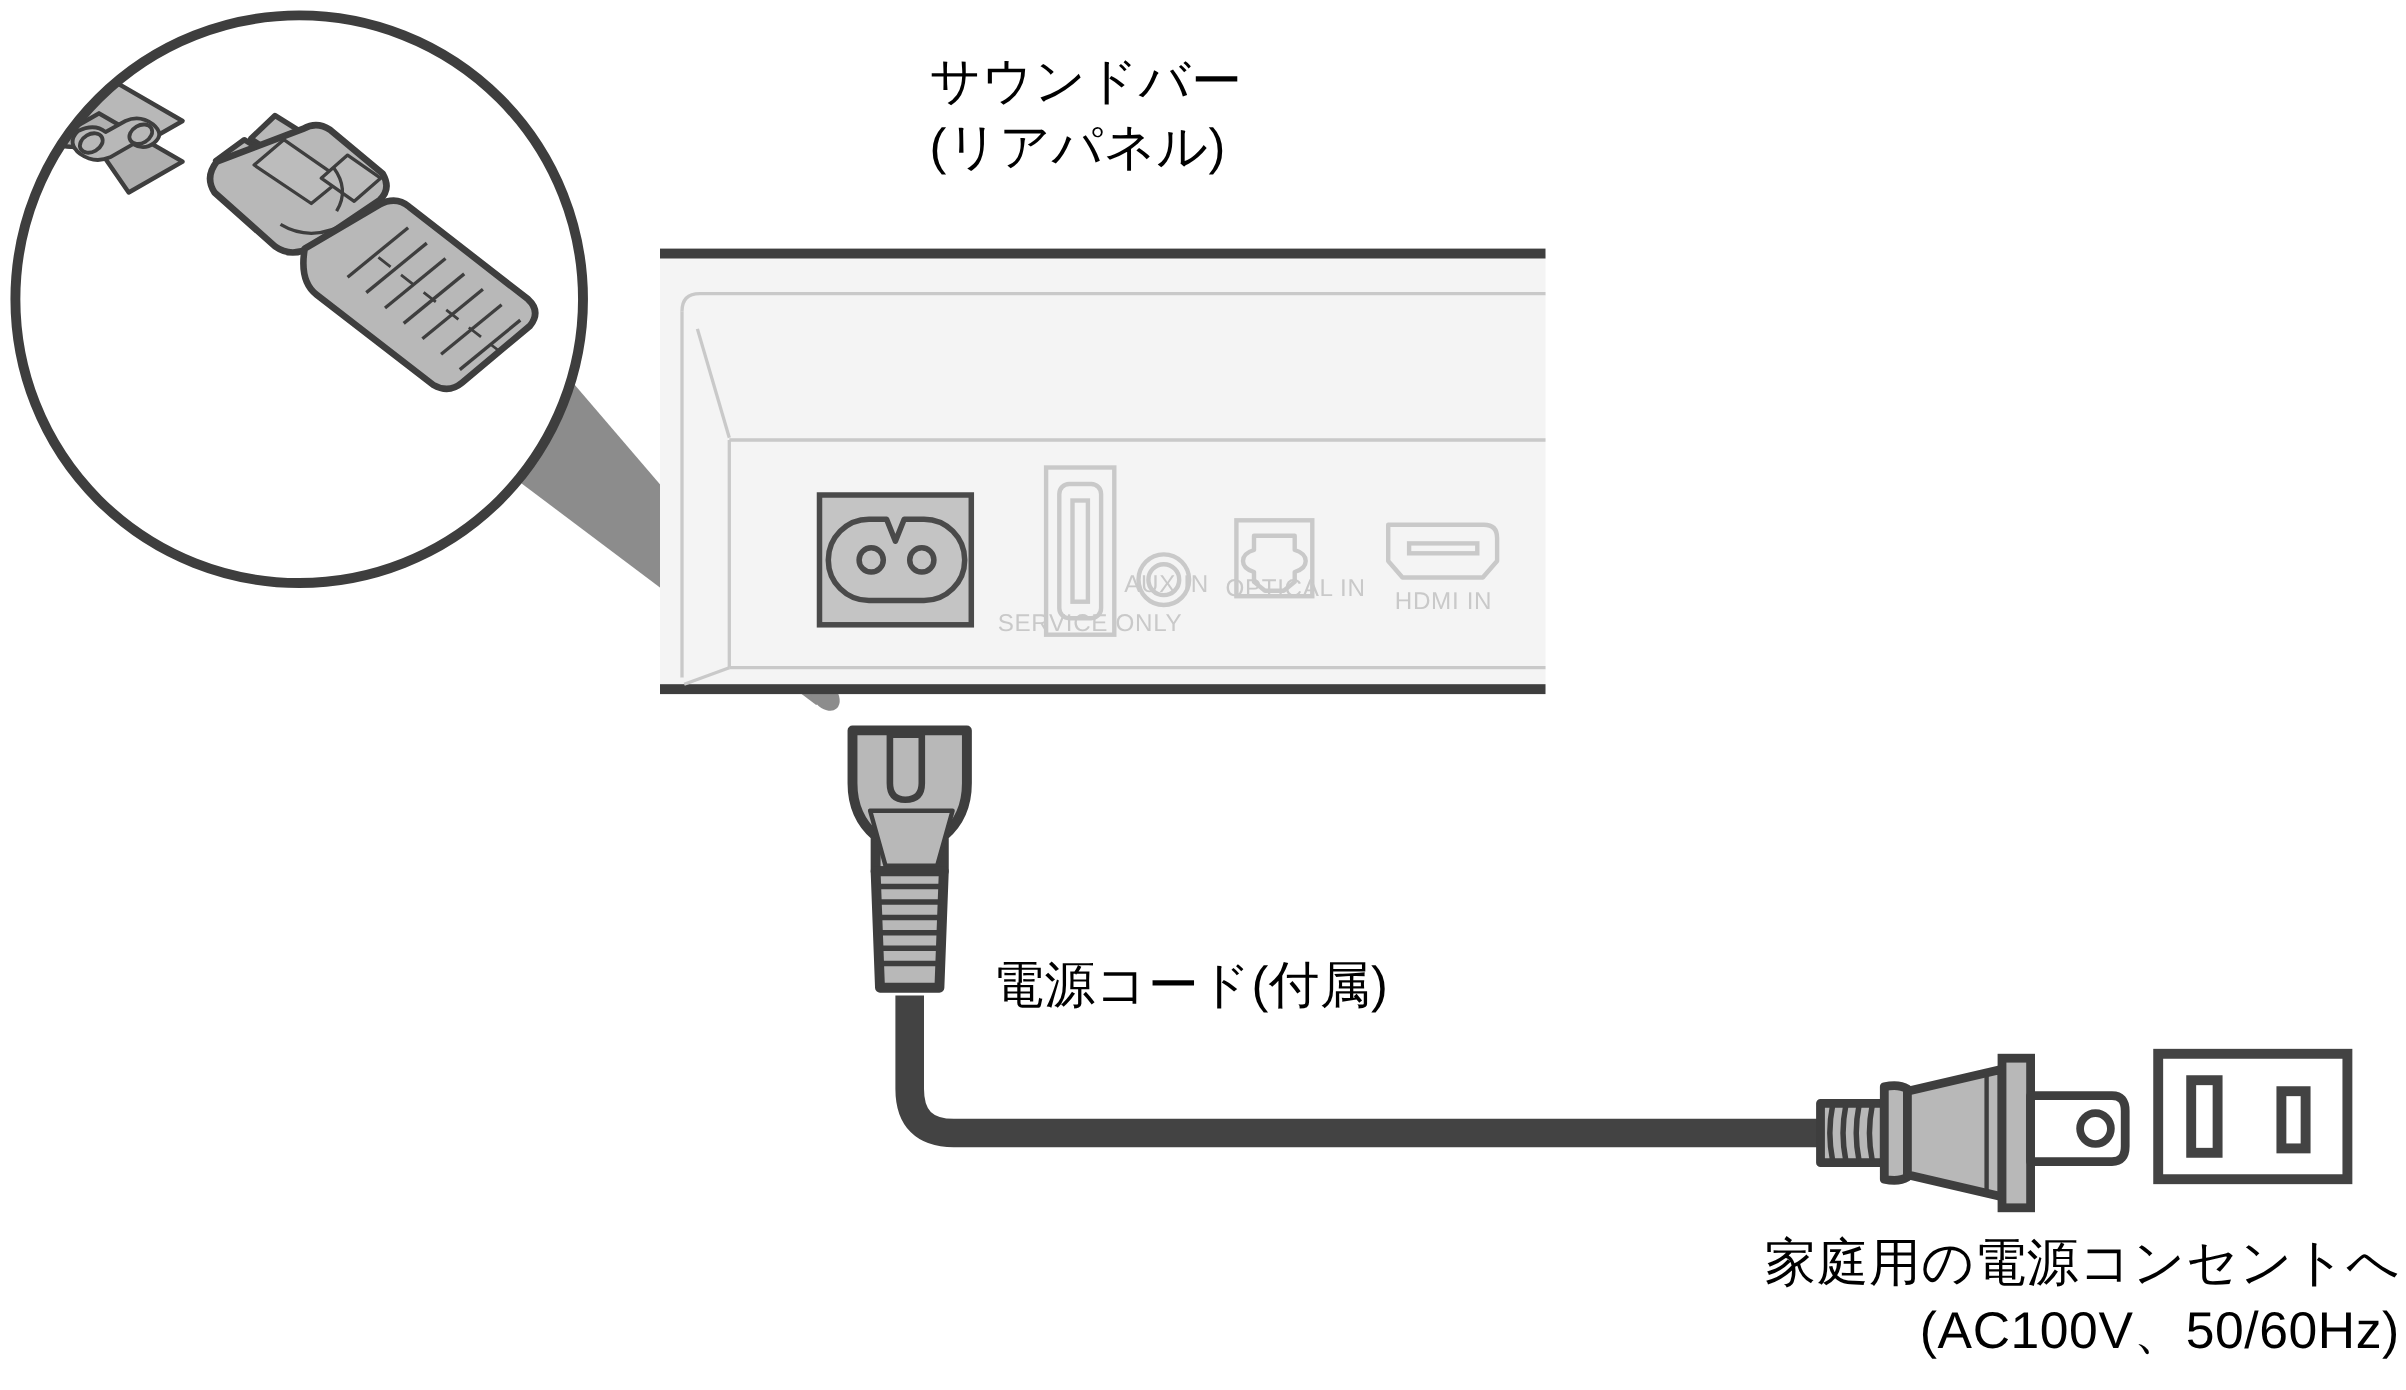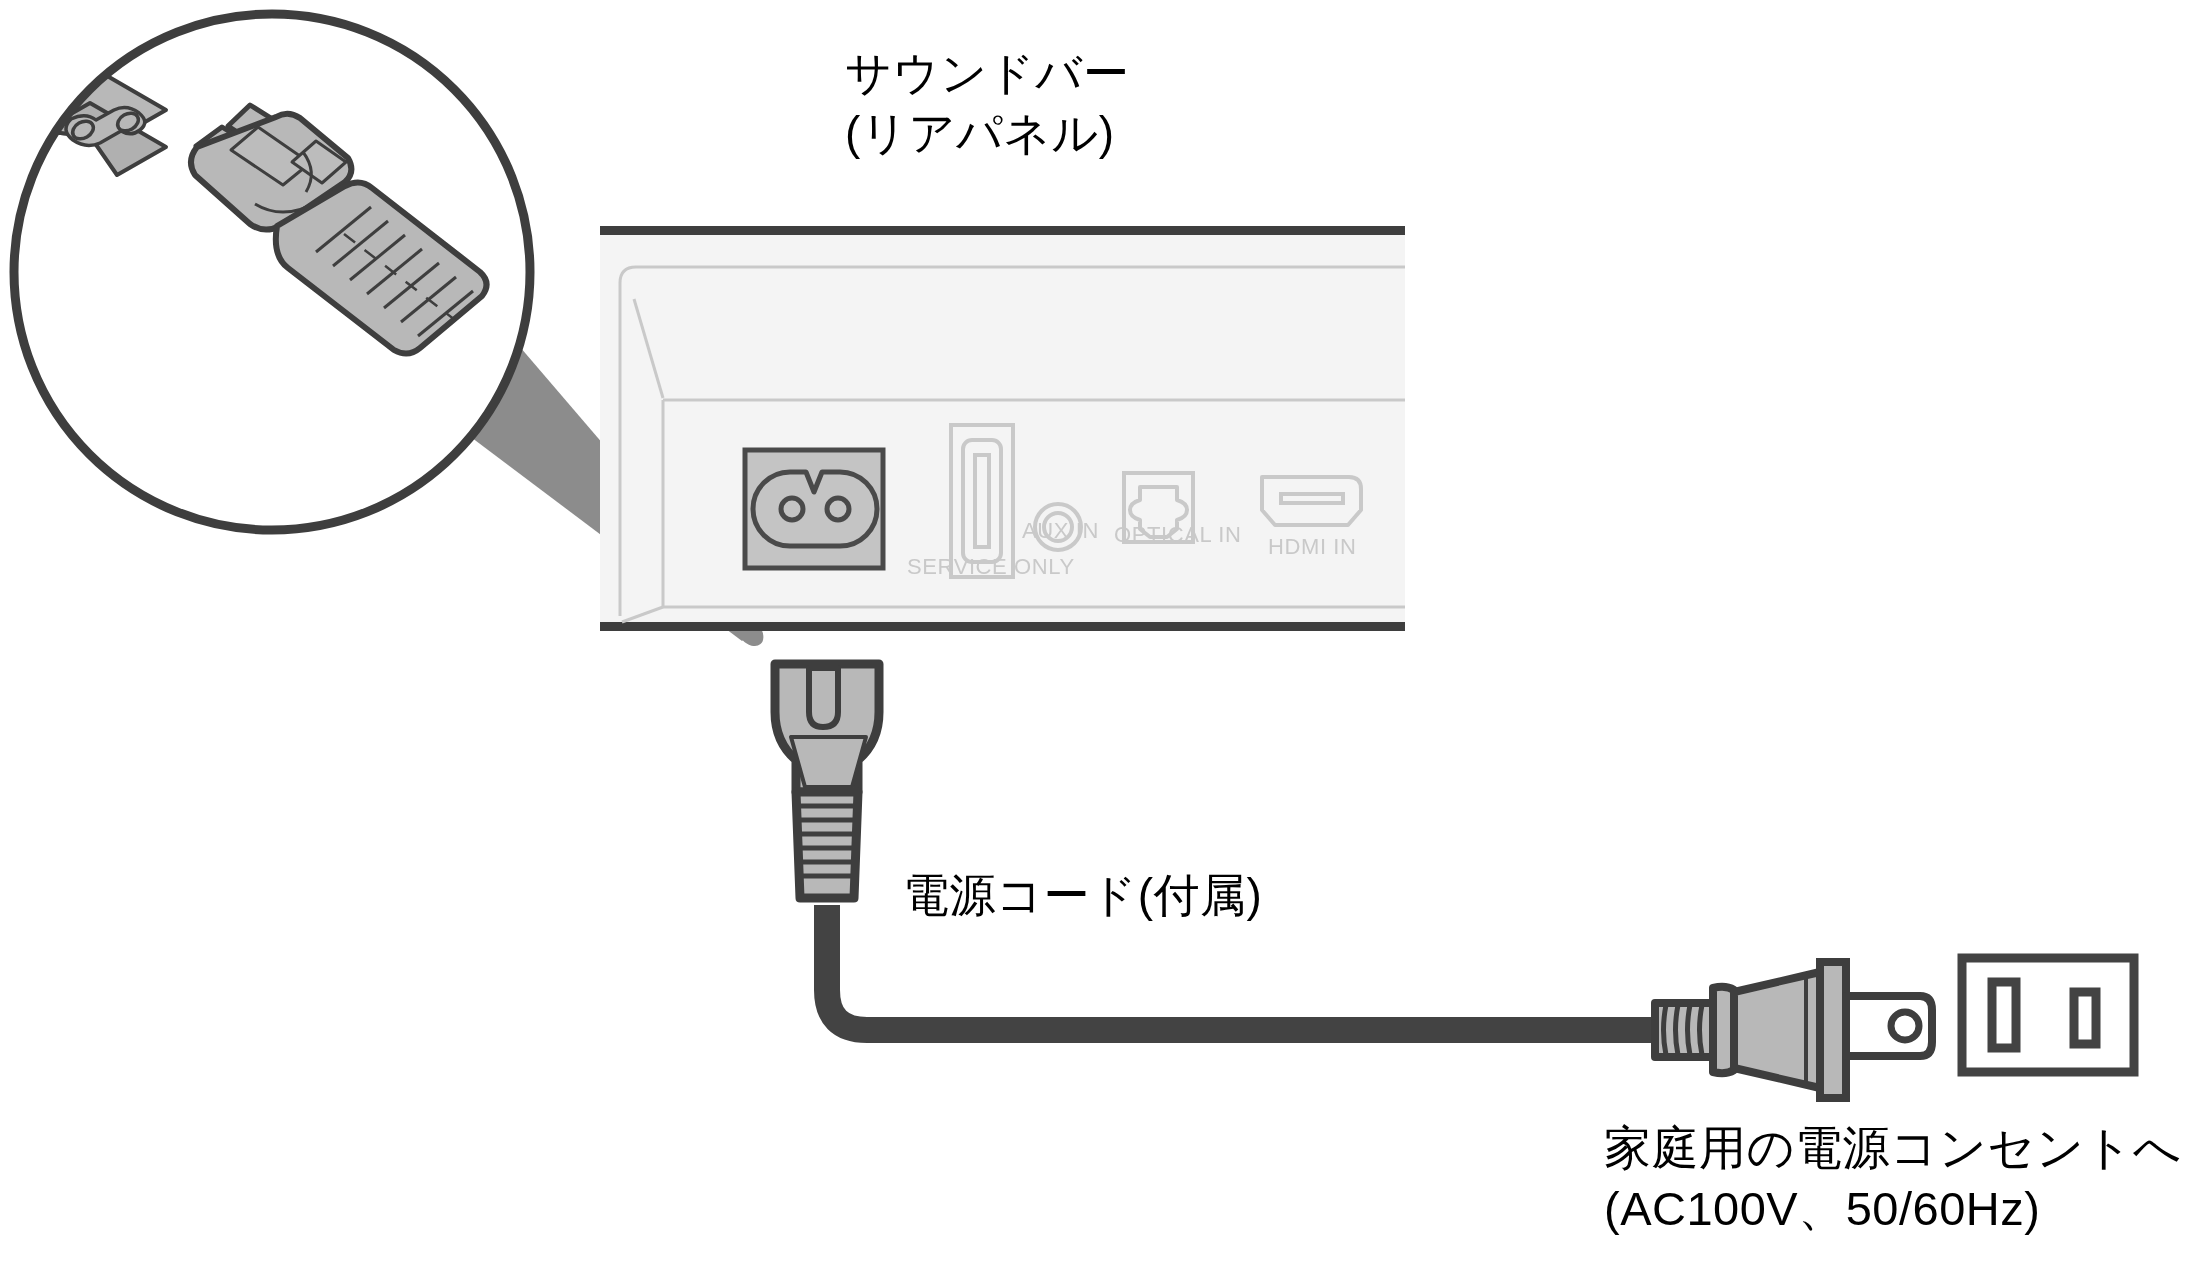--- a/index.html
+++ b/index.html
@@ -45,21 +45,21 @@
     letter-spacing: 0.5px;
   }
   .cap-outlet {
     font-size: 47px;
     left: 1604px;
     top: 1117px;
     letter-spacing: 0.5px;
   }
   .cap-outlet .l2 {
     display: block;
-    text-align: left;
+    text-align: right;
   }
   .port-label {
     position: absolute;
     color: #c9c9c9;
     font-size: 22px;
     letter-spacing: 0.6px;
     white-space: nowrap;
     text-align: center;
   }
 </style>

